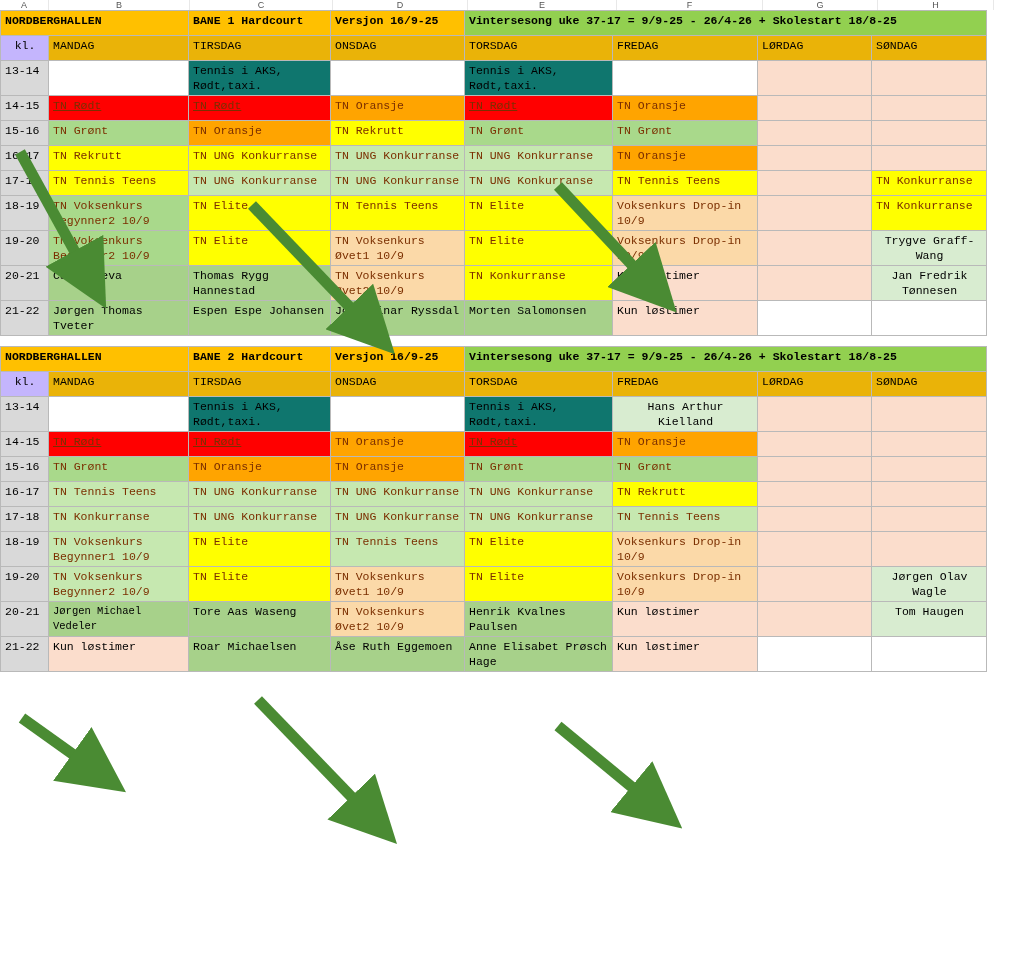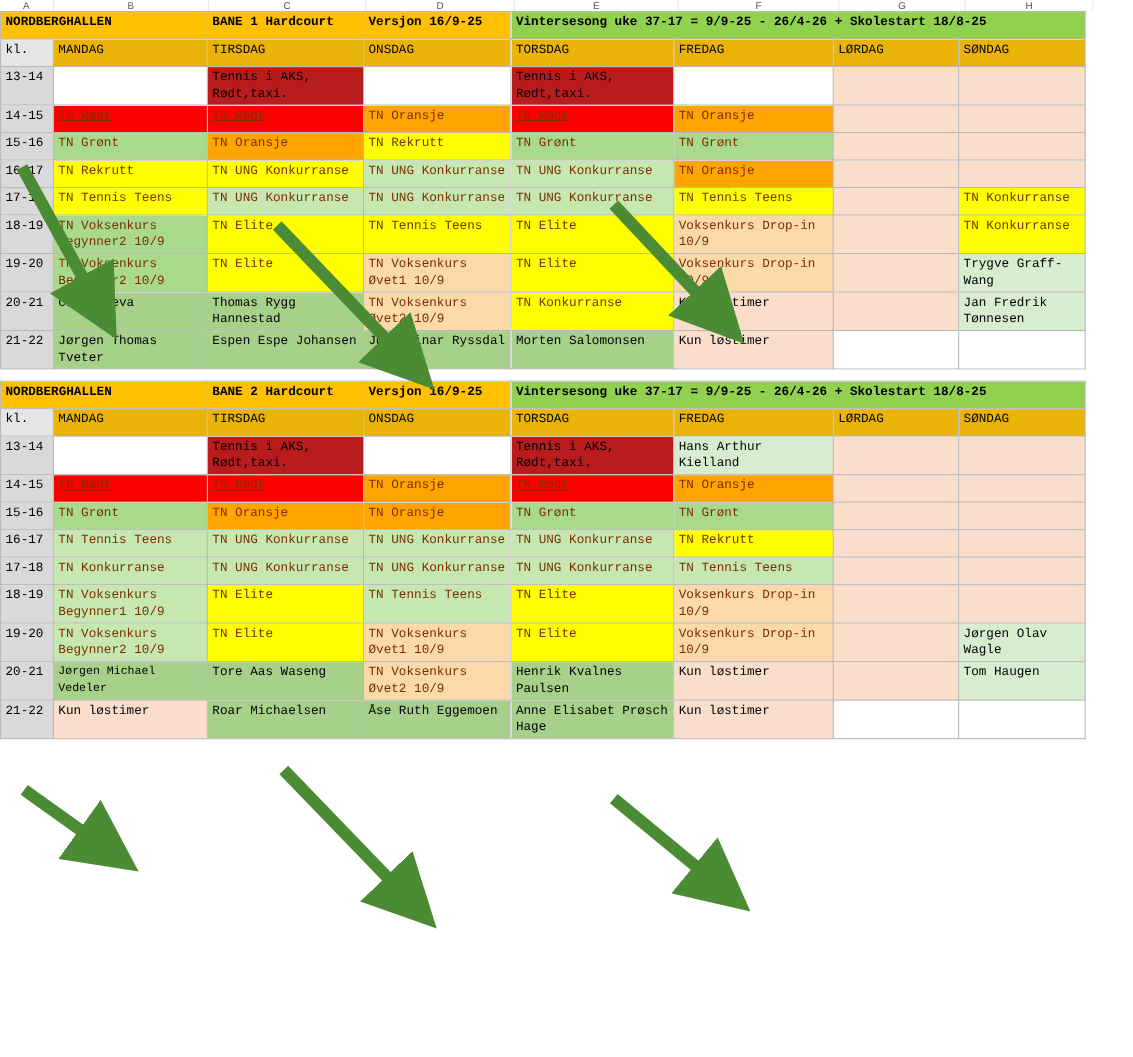--- a/index.html
+++ b/index.html
@@ -49,34 +49,34 @@
   }
   .t-orange{background:#ffc000;}
   .t-green{background:#92d050;}
 
   .dayhdr td{
     background:#eab308;
     font-family:"Liberation Mono", monospace;
     font-size:11.5px;
     height:18px;
   }
-  .dayhdr td.kl{background:#e5e5e5;}
+  .dayhdr td.kl{background:#c4b5fd;text-align:center;}
 
   .tcell{background:#d9d9d9;font-family:"Liberation Mono", monospace;}
 
   .c-white{background:#ffffff;}
-  .c-pink{background:#b91c1c;}
+  .c-pink{background:#0f766e;}
   .c-peach{background:#fbddcc;}
   .c-red{background:#ff0000;text-decoration:underline;}
   .c-orange{background:#ffa400;}
   .c-lgreen{background:#a9d98b;}
   .c-paleg{background:#c6e8b0;}
   .c-yellow{background:#ffff00;}
   .c-sand{background:#fbd9a8;}
-  .c-mint{background:#d8ecd0;}
+  .c-mint{background:#d8ecd0;text-align:center;}
   .c-green2{background:#a7d18a;}
 
   .txt-dark{color:#7b2f00;}
 
   
   .arrows{position:absolute;left:0;top:0;width:1030px;height:961px;pointer-events:none;}
   .gap{height:10px;background:#ffffff;}
 </style>
 </head>
 <body>

